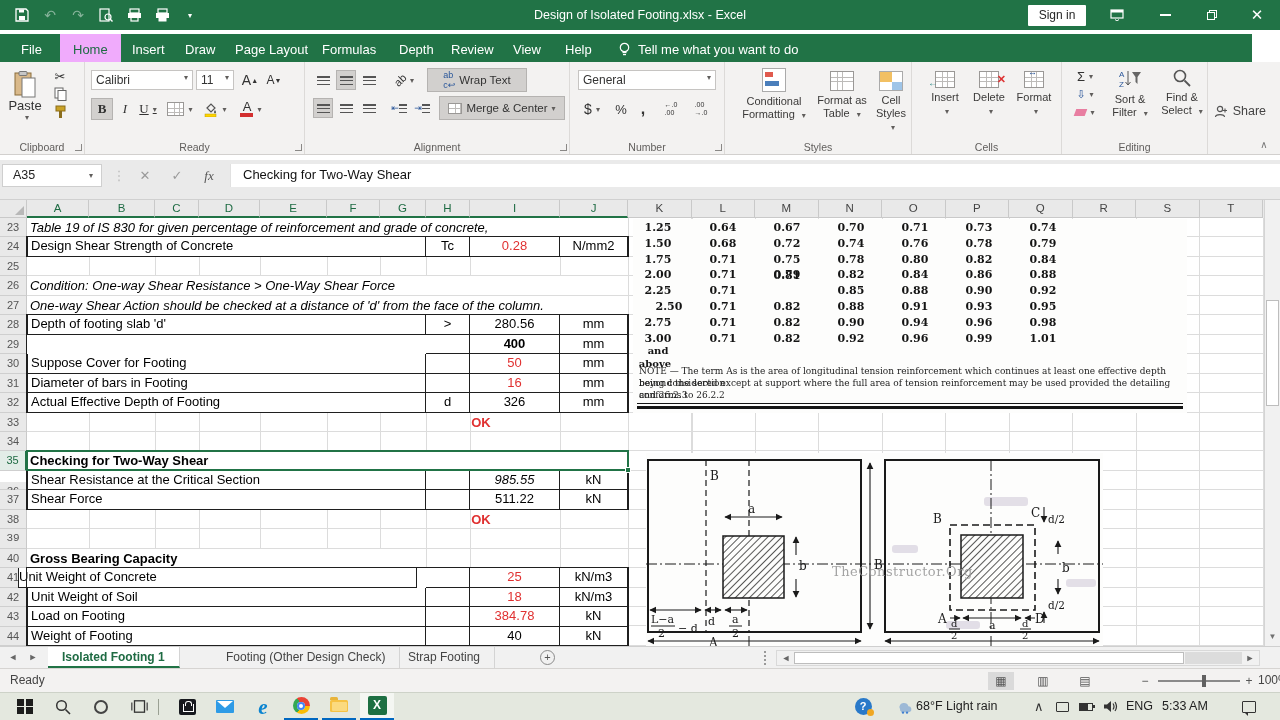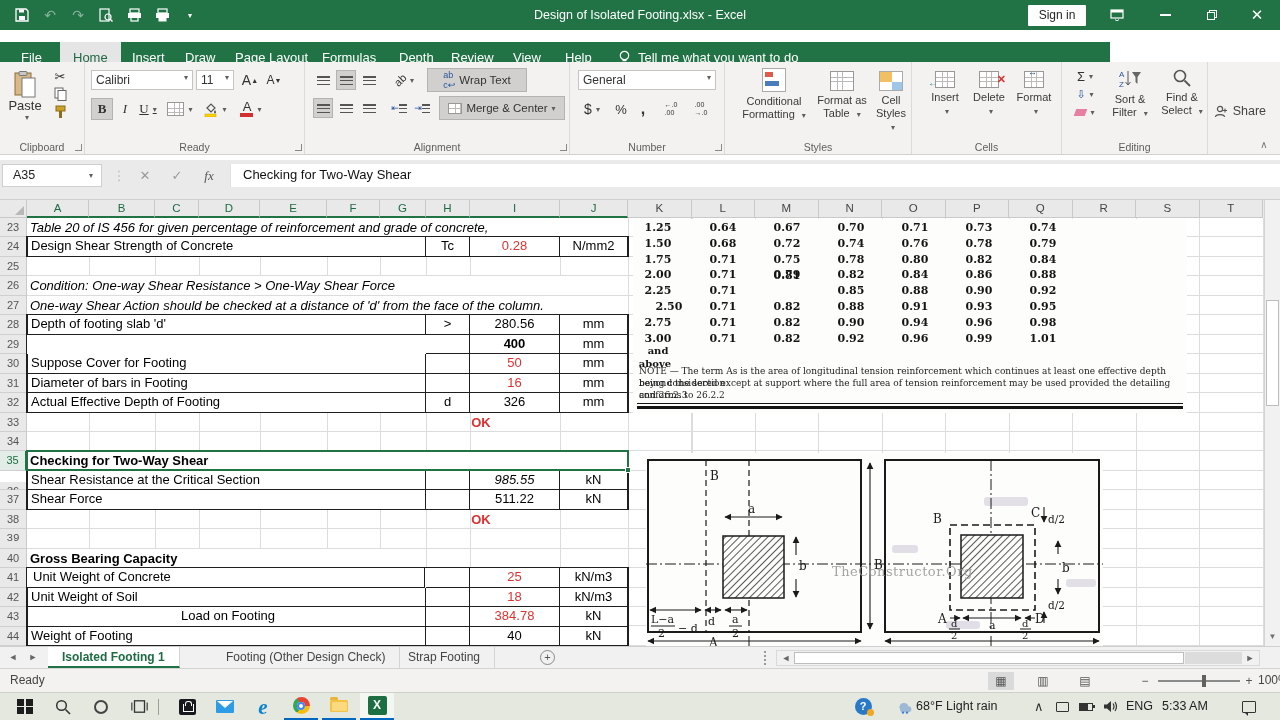--- a/index.html
+++ b/index.html
@@ -9,23 +9,23 @@
   
   .titlebar{position:absolute;left:0;top:0;width:1280px;height:30px;background:#217346;color:#fff;}
   .qat{position:absolute;top:5px;height:20px;display:flex;align-items:center;gap:12px;left:14px;}
   .qic{width:16px;height:16px;display:inline-flex;align-items:center;justify-content:center;color:#fff;font-size:14px;}
   .dim{opacity:.45;}
   .ttl{position:absolute;left:0;right:0;top:0;height:30px;line-height:30px;text-align:center;font-size:12.5px;color:#fff;pointer-events:none;}
   .signin{position:absolute;left:1028px;top:5px;width:58px;height:21px;background:#fff;color:#262626;
     font-size:12px;text-align:center;line-height:21px;border-radius:1px;}
   .wbtn{position:absolute;top:0;width:34px;height:30px;display:flex;align-items:center;justify-content:center;color:#fff;}
   
-  .tabsrow{position:absolute;left:0;top:42px;width:1110px;height:32px;background:#217346;}
+  .tabsrow{position:absolute;left:0;top:34px;width:1252px;height:32px;background:#217346;}
   .rtab{position:absolute;top:0;height:32px;line-height:32px;padding:0 13px;color:#fff;font-size:13px;}
-  .rtab.active{background:#e5e5e5;color:#1e6b43;}
+  .rtab.active{background:#f0abfc;color:#1e6b43;}
   .tellme{position:absolute;top:0;height:32px;line-height:32px;color:#fff;font-size:13px;}
   .share{position:absolute;right:14px;top:38px;height:22px;color:#444;font-size:12.5px;display:flex;align-items:center;gap:5px;z-index:5;}
   
   .ribbon{position:absolute;left:0;top:62px;width:1280px;height:93px;background:#f3f2f1;border-bottom:1px solid #d2d0ce;font-size:11px;color:#3b3a39;}
   .grp{position:absolute;top:0;height:92px;border-right:1px solid #dcdad8;}
   .glbl{position:absolute;bottom:1px;left:0;right:0;text-align:center;font-size:10.5px;color:#605e5c;}
   .lnch{position:absolute;right:2px;bottom:3px;width:7px;height:7px;border-right:1px solid #8a8886;border-bottom:1px solid #8a8886;}
   .combo{position:absolute;background:#fff;border:1px solid #c6c4c2;font-size:12px;color:#333;padding:2px 4px;white-space:nowrap;}
   .car{color:#605e5c;font-size:8px;margin-left:4px;}
   .pressed{background:#d2d0ce;border:1px solid #b5b3b1;}
@@ -570,21 +570,21 @@
             <text x="376" y="174" font-size="10">d</text>
             <text x="376" y="186" font-size="10">2</text>
             <text x="186" y="123" font-size="13" fill="#9a9a9a" opacity="0.9" letter-spacing="0.5">TheConstructor.Org</text>
           </g>
         </svg>
       </div>
     </div>
     <div id="grid-left">
         <div class="gridrow" style="top: 0px; height: 19.4545px;">
           <div class="rowhdr" style="line-height: 18.4545px;">23</div>
-          <div class="lbl" style="font-style: italic;">Table 20 of IS 456 for given percentage of reinforcement and grade of concrete,</div>
+          <div class="lbl" style="font-style: italic;">Table 19 of IS 830 for given percentage of reinforcement and grade of concrete,</div>
           <div style="position: absolute; left: 27px; right: 0px; bottom: 0px; height: 1px; background: rgb(220, 220, 220);"></div>
         </div>
         <div class="gridrow" style="top: 19.4545px; height: 19.4545px;">
           <div class="rowhdr" style="line-height: 18.4545px;">24</div>
           <div class="cellbox" style="left: 27px; width: 399px; border-left: 1px solid rgb(31, 31, 31); padding-left: 3px;">Design Shear Strength of Concrete</div>
           <div class="cellbox ctr" style="left: 426px; width: 44px;">Tc</div>
           <div class="cellbox ctr redv" style="left: 470px; width: 90px; font-weight: normal;">0.28</div>
           <div class="cellbox ctr" style="left: 560px; width: 68px;">N/mm2</div>
         </div>
         <div class="gridrow" style="top: 38.9091px; height: 19.4545px;">
@@ -720,35 +720,35 @@
         <div class="gridrow" style="top: 330.727px; height: 19.4545px;">
           <div class="rowhdr" style="line-height: 18.4545px;">40</div>
           <div class="vl" style="left: 426px;"></div>
           <div class="vl" style="left: 470px;"></div>
           <div class="vl" style="left: 560px;"></div>
           <div class="lbl" style="font-weight: bold;">Gross Bearing Capacity</div>
           <div style="position: absolute; left: 27px; right: 0px; bottom: 0px; height: 1px; background: rgb(220, 220, 220);"></div>
         </div>
         <div class="gridrow" style="top: 350.182px; height: 19.4545px;">
           <div class="rowhdr" style="line-height: 18.4545px;">41</div>
-          <div class="cellbox" style="left: 26px; width: 399px; border-left: 1px solid rgb(31, 31, 31); padding-left: 6px;">Unit Weight of Concrete</div>
+          <div class="cellbox" style="left: 18px; width: 399px; border-left: 1px solid rgb(31, 31, 31); padding-left: 0;">Unit Weight of Concrete</div>
           <div class="cellbox ctr" style="left: 426px; width: 44px;"></div>
           <div class="cellbox ctr redv" style="left: 470px; width: 90px; font-weight: normal;">25</div>
           <div class="cellbox ctr" style="left: 560px; width: 68px;">kN/m3</div>
         </div>
         <div class="gridrow" style="top: 369.636px; height: 19.4545px;">
           <div class="rowhdr" style="line-height: 18.4545px;">42</div>
           <div class="cellbox" style="left: 27px; width: 399px; border-left: 1px solid rgb(31, 31, 31); padding-left: 3px;">Unit Weight of Soil</div>
           <div class="cellbox ctr" style="left: 426px; width: 44px;"></div>
           <div class="cellbox ctr redv" style="left: 470px; width: 90px; font-weight: normal;">18</div>
           <div class="cellbox ctr" style="left: 560px; width: 68px;">kN/m3</div>
         </div>
         <div class="gridrow" style="top: 389.091px; height: 19.4545px;">
           <div class="rowhdr" style="line-height: 18.4545px;">43</div>
-          <div class="cellbox" style="left: 27px; width: 399px; border-left: 1px solid rgb(31, 31, 31); padding-left: 3px; text-align: center;">Load on Footing</div>
+          <div class="cellbox" style="left: 27px; width: 399px; border-left: 1px solid rgb(31, 31, 31); padding-left: 3px;">Load on Footing</div>
           <div class="cellbox ctr" style="left: 426px; width: 44px;"></div>
           <div class="cellbox ctr redv" style="left: 470px; width: 90px; font-weight: normal;">384.78</div>
           <div class="cellbox ctr" style="left: 560px; width: 68px;">kN</div>
         </div>
         <div class="gridrow" style="top: 408.545px; height: 19.4545px;">
           <div class="rowhdr" style="line-height: 18.4545px;">44</div>
           <div class="cellbox" style="left: 27px; width: 399px; border-left: 1px solid rgb(31, 31, 31); padding-left: 3px;">Weight of Footing</div>
           <div class="cellbox ctr" style="left: 426px; width: 44px;"></div>
           <div class="cellbox ctr" style="left: 470px; width: 90px; font-weight: normal;">40</div>
           <div class="cellbox ctr" style="left: 560px; width: 68px;">kN</div>

